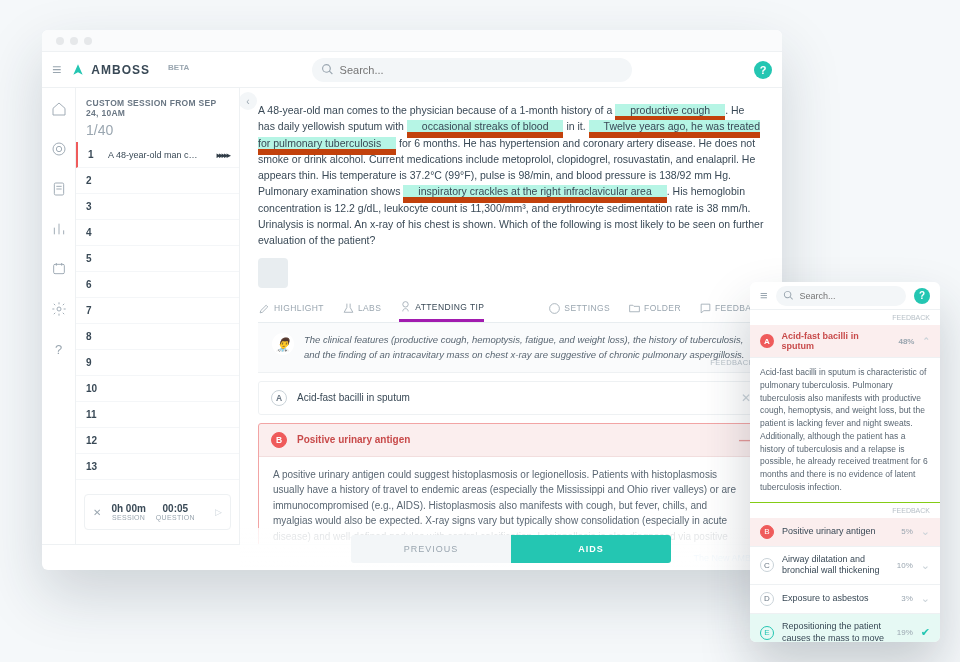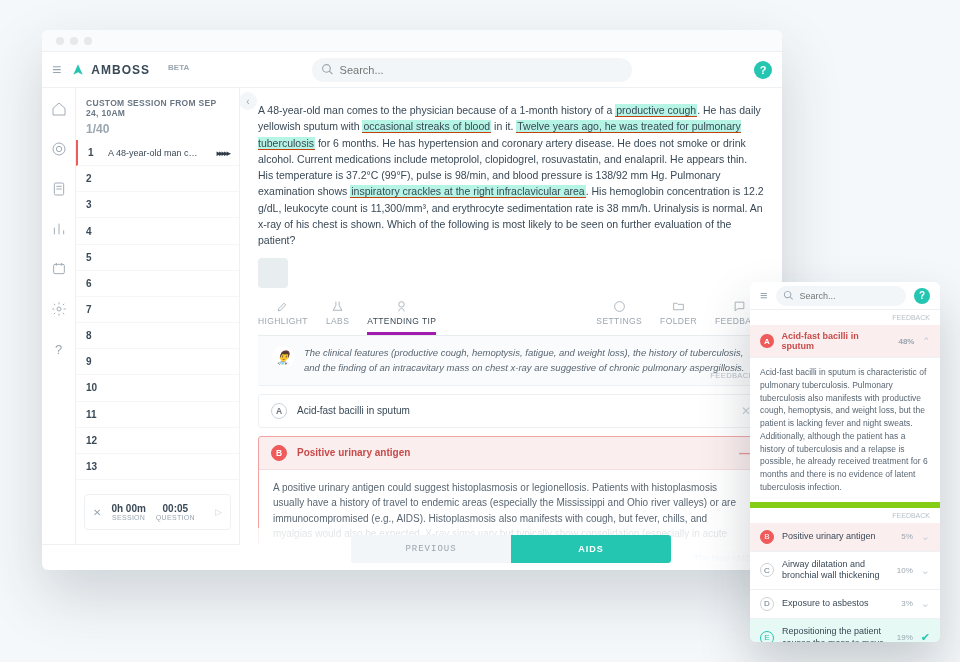--- a/index.html
+++ b/index.html
@@ -30,65 +30,65 @@
   .layout { flex:1; display:flex; overflow:hidden; }
 
   
   .rail { width:34px; border-right:1px solid #eef1f3; display:flex; flex-direction:column; align-items:center; padding-top:12px; gap:22px; color:#9aa6b0;}
   .rail .ri { width:18px; height:18px; display:flex; align-items:center; justify-content:center; cursor:pointer;}
   .rail svg { width:16px; height:16px; fill:none; stroke:#9aa6b0; stroke-width:1.4;}
 
   
   .session { width:164px; border-right:1px solid #eef1f3; display:flex; flex-direction:column; font-size:10px; color:#394956;}
   .session-head { padding:10px 10px 4px; font-size:8.5px; letter-spacing:.3px; color:#6a7784; font-weight:600;}
-  .session-count { padding:0 10px 4px; font-size:12px; color:#9aa6b0;font-weight:bold;}
+  .session-count { padding:0 10px 4px; font-size:14px; color:#9aa6b0;}
   .qrow { height:28px; display:flex; align-items:center; padding:0 10px; gap:8px; border-bottom:1px solid #f4f6f8; cursor:pointer;}
   .qrow.active { border-left:2px solid #ef5b5b; background:#fff;}
   .qrow.active::before{ content:""; position:absolute;}
   .qnum { font-weight:700; width:12px; color:#394956;}
   .qtitle { white-space:nowrap; overflow:hidden; text-overflow:ellipsis; flex:1; font-size:9px; color:#394956;}
   .hammers { letter-spacing:-2px; font-size:9px; color:#2f3b46;}
   .session-timer { margin:14px 8px; border:1px solid #eef1f3; border-radius:4px; padding:8px; display:flex; align-items:center; gap:10px;}
   .session-timer .x { color:#9aa6b0; font-size:10px; cursor:pointer;}
   .timer-block { text-align:center; }
   .timer-val { font-size:10px; font-weight:700; color:#394956;}
   .timer-lab { font-size:7px; color:#9aa6b0; letter-spacing:.3px;}
   .play { color:#cfd7dd; font-size:9px; margin-left:auto;}
   .see-analysis { text-align:center; font-size:8.5px; letter-spacing:.5px; color:#24c6b2; padding:6px 0 10px; cursor:pointer;}
 
   
   .main { flex:1; overflow:auto; padding:0; position:relative; }
   .collapse-handle { position:absolute; left:-1px; top:4px; width:18px; height:18px; background:#f3f6f8; border-radius:50%; display:flex; align-items:center; justify-content:center; font-size:10px; color:#9aa6b0; cursor:pointer;}
   .scroll { padding:14px 18px 70px; }
   .stem { font-size:10.5px; line-height:1.55; color:#394956;}
-  .hl { background:#b6f5e5; border-bottom:1px solid #c2410c; padding:0 1px; cursor:pointer;}
+  .hl { background:#b6f5e5; border-bottom:6px solid #c2410c; padding:0 15px; cursor:pointer;}
   .avatar-sq { width:30px; height:30px; background:#e8edf0; border-radius:4px; margin-top:10px;}
 
   .tool-tabs { margin-top:12px; display:flex; gap:18px; border-bottom:1px solid #e8edf0; font-size:8.5px; letter-spacing:.4px; color:#9aa6b0; position:relative;}
-  .tool-tabs .tt { display:flex; flex-direction:column; align-items:center; gap:3px; padding-bottom:6px; cursor:pointer;}
+  .tool-tabs .tt { display:flex; flex-direction:row; align-items:center; gap:3px; padding-bottom:6px; cursor:pointer;}
   .tool-tabs .tt svg{ width:13px;height:13px; fill:none; stroke:#9aa6b0; stroke-width:1.5;}
   .tool-tabs .spacer{flex:1;}
   .tool-tabs .tt.active { color:#394956; border-bottom:3px solid #a21caf;}
   .tip-box { background:#fafbfc; padding:10px 14px; display:flex; gap:10px; align-items:flex-start; font-size:9.5px; font-style:italic; line-height:1.5; color:#5a6773; border-bottom:1px solid #eef1f3; position:relative;}
   .tip-box .doc { width:22px; height:22px; background:#fff; border-radius:50%; flex-shrink:0; display:flex; align-items:center; justify-content:center; font-size:13px;}
   .tip-box .fb { position:absolute; right:10px; bottom:4px; font-size:7.5px; font-style:normal; letter-spacing:.4px; color:#b8c1c8;}
 
   .answer { border:1px solid #eef1f3; border-radius:3px; margin-top:8px; }
   .ans-row { display:flex; align-items:center; gap:10px; padding:8px 12px; font-size:10px; color:#394956;}
   .ans-row .bubble { width:16px; height:16px; border-radius:50%; border:1px solid #c9d2d8; display:flex;align-items:center;justify-content:center; font-size:8.5px; color:#6a7784; font-weight:600;}
   .ans-row .del { margin-left:auto; color:#c9d2d8; font-size:12px; cursor:pointer;}
   .answer.open { border:1px solid #f2a4a4; background:#fbeeee;}
   .answer.open .ans-row .bubble { background:#ef5b5b; color:#fff; border-color:#ef5b5b;}
   .answer.open .ans-row { font-weight:600; color:#c84a4a;}
   .answer.open .ans-row .del { color:#e79a9a;}
   .ans-body { background:#fff; padding:10px 14px 14px; font-size:10px; line-height:1.55; color:#5a6773; border-top:1px solid #f2dede;}
 
   .nav-buttons { position:absolute; bottom:0; left:198px; right:0; height:42px; background:linear-gradient(#ffffffcc,#fff); display:flex; align-items:center; justify-content:center; gap:0;}
   .nav-buttons button { width:160px; height:28px; border:none; font-size:9px; letter-spacing:1px; cursor:pointer;}
-  .btn-prev { background:#f3f6f8; color:#9aa6b0; border-radius:3px 0 0 3px;font-family:Liberation Mono, monospace;}
+  .btn-prev { background:#f3f6f8; color:#9aa6b0; border-radius:3px 0 0 3px;}
   .btn-next { background:#24c6b2; color:#fff; font-weight:600; border-radius:0 3px 3px 0;}
 
   
   .footer { height:26px; border-top:1px solid #eef1f3; display:flex; align-items:center; padding:0 12px; font-size:9px;}
   .exit-beta { color:#ef5b5b; font-weight:600; letter-spacing:.3px; cursor:pointer;margin-top:40px;}
   .foot-right { margin-left:auto; color:#5aa3d8;}
 
   
   .phone {
     position:absolute; right:20px; top:282px; width:190px; height:360px;
@@ -99,21 +99,21 @@
   .phone .p-top .hamburger{font-size:13px;}
   .phone .p-top .si { position:relative; flex:1;}
   .phone .p-top input { width:100%; background:#f3f6f8; border:none; border-radius:12px; height:20px; padding:0 8px 0 24px; font-size:9px; color:#6a7784;}
   .phone .p-top svg{ position:absolute; left:7px; top:4px; width:11px; height:11px; fill:#9aa6b0;}
   .p-body { flex:1; overflow:auto; padding:0 0 4px; position:relative;}
   .p-fb-lab { text-align:right; font-size:7px; color:#b8c1c8; padding:4px 10px;}
   .p-head-row { display:flex; align-items:center; gap:8px; padding:6px 10px; border-bottom:1px solid #eef1f3; background:#fbeeee; color:#c84a4a; font-weight:600;}
   .p-head-row .bubble { width:14px;height:14px;border-radius:50%; background:#ef5b5b; color:#fff; font-size:8px; display:flex;align-items:center;justify-content:center;}
   .p-head-row .pct { margin-left:auto; font-size:8px; color:#9aa6b0; font-weight:700;}
   .p-head-row .chev { color:#c9d2d8;}
-  .p-exp { padding:8px 10px; font-size:8.5px; line-height:1.5; color:#5a6773; border-bottom:6px solid #84cc16;}
+  .p-exp { padding:8px 10px; font-size:8.5px; line-height:1.5; color:#5a6773; border-bottom:1px solid #84cc16;}
   .p-opt { display:flex; align-items:center; gap:8px; padding:7px 10px; border-bottom:1px solid #eef1f3; color:#394956; cursor:pointer;}
   .p-opt .bubble { width:14px;height:14px;border-radius:50%; border:1px solid #c9d2d8; font-size:8px; display:flex;align-items:center;justify-content:center; color:#6a7784;}
   .p-opt .lbl { flex:1; line-height:1.3;}
   .p-opt .pct { font-size:8px; color:#9aa6b0;}
   .p-opt .chev { color:#c9d2d8; font-size:11px;}
   .p-opt.neg { background:#fbeeee; }
   .p-opt.neg .bubble { background:#ef5b5b; color:#fff; border-color:#ef5b5b;}
   .p-opt.correct { background:#e6f9f4;}
   .p-opt.correct .bubble { border-color:#24c6b2; color:#24c6b2;}
   .p-opt.correct .chev { color:#24c6b2;}

